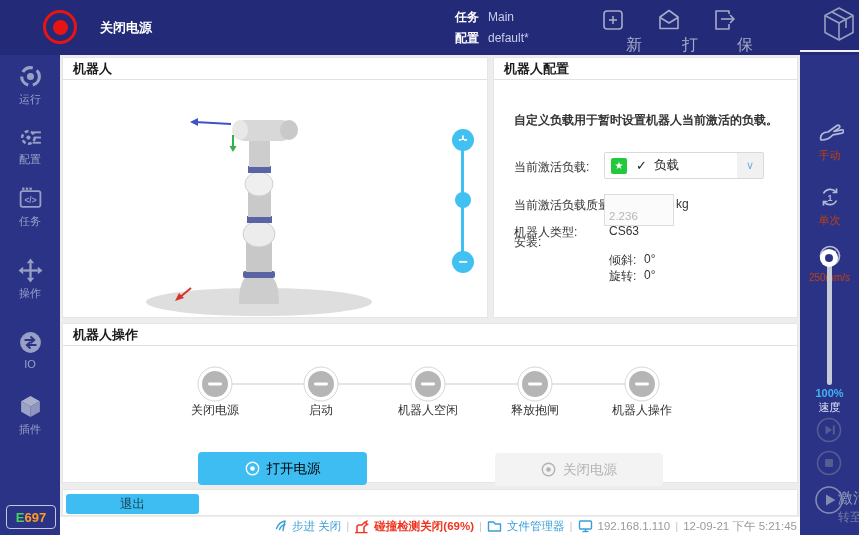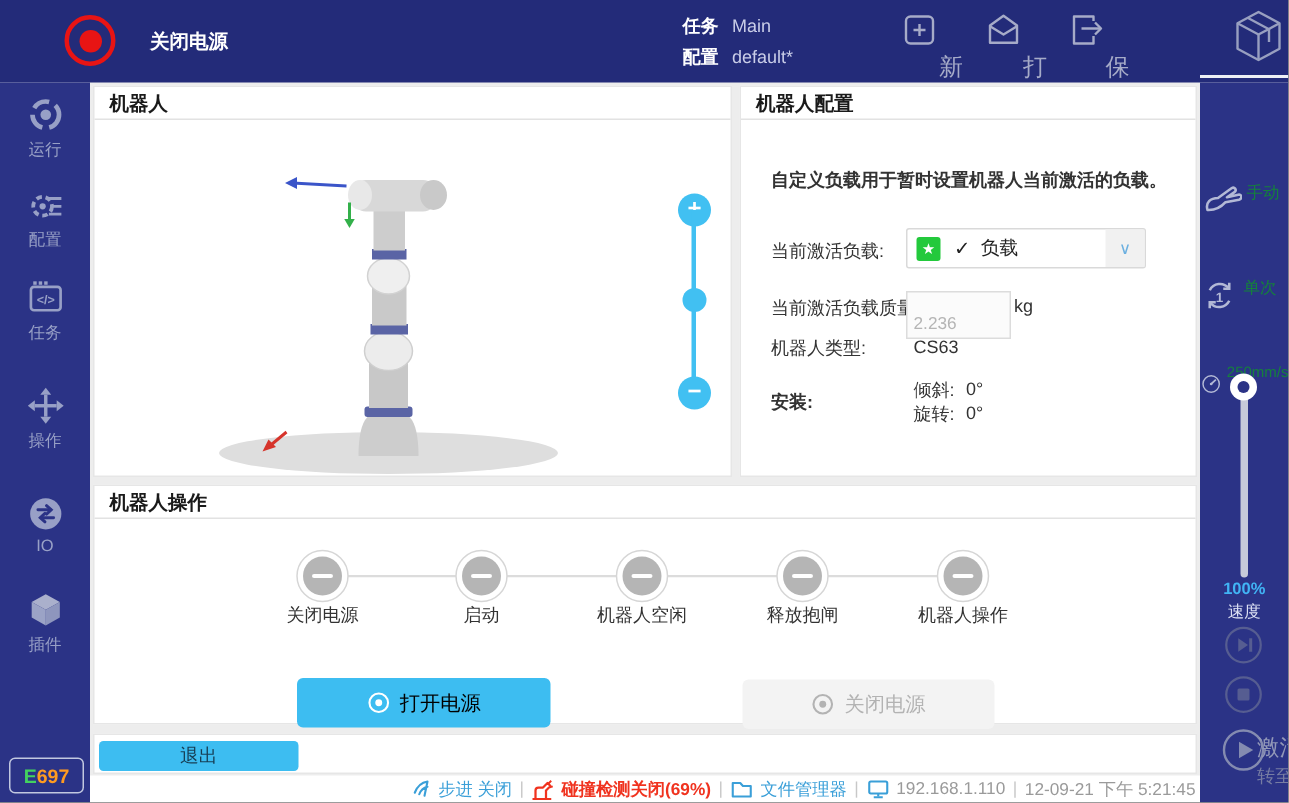--- a/index.html
+++ b/index.html
@@ -23,21 +23,21 @@
   .rsep{position:absolute;left:800px;top:50px;width:59px;height:2px;background:#eef0f6;}
   
   .lbar{position:absolute;left:0;top:55px;width:60px;height:480px;background:#2b3386;}
   .nav{position:absolute;left:0;width:60px;display:flex;flex-direction:column;align-items:center;gap:3px;color:#98a0c6;}
   .nav .nlabel{font-size:11px;}
   .ebadge{position:absolute;left:6px;top:450px;width:48px;height:22px;border:1px solid #c2c8e0;border-radius:4px;
           display:flex;align-items:center;justify-content:center;font-size:13px;font-weight:bold;}
   .ebadge .e{color:#43d15f;} .ebadge .n{color:#ff9b21;}
   
   .rbar{position:absolute;left:800px;top:55px;width:59px;height:480px;background:#2b3386;}
-  .rnav{position:absolute;left:800px;width:59px;display:flex;flex-direction:row;gap:3px;color:#15803d;}
+  .rnav{position:absolute;left:800px;width:59px;display:flex;flex-direction:column;align-items:center;gap:3px;color:#c2410c;}
   .rnav .nlabel{font-size:11px;}
   .sl-handle{position:absolute;left:820px;top:249px;width:18px;height:18px;border-radius:50%;background:#fff;
              display:flex;align-items:center;justify-content:center;}
   .sl-handle i{width:8px;height:8px;border-radius:50%;background:#2b3386;display:block;}
   .sl-track{position:absolute;left:827px;top:258px;width:5px;height:127px;background:#c6cad9;border-radius:3px;}
   .spd1{position:absolute;left:800px;top:387px;width:59px;text-align:center;color:#41b4f4;font-size:11px;font-weight:bold;}
   .spd2{position:absolute;left:800px;top:400px;width:59px;text-align:center;color:#dfe3f5;font-size:11px;}
   .tbtn{position:absolute;}
   .ovl1{position:absolute;left:838px;top:489px;font-size:15px;color:#9298b8;white-space:nowrap;}
   .ovl2{position:absolute;left:838px;top:509px;font-size:12px;color:#777da3;white-space:nowrap;}
@@ -305,21 +305,21 @@
       <span class="chev">∨</span>
     </div>
 
     <div class="cfglab" style="left:20px;top:139px;">当前激活负载质量:</div>
     <input class="massin" disabled="" value="2.236" style="">
     <div class="cfglab" style="left:182px;top:139px;color:#333;">kg</div>
 
     <div class="cfglab" style="left:20px;top:166px;">机器人类型:</div>
     <div class="cfglab" style="left:115px;top:166px;">CS63</div>
 
-    <div class="cfglab" style="left:20px;top:202px;font-weight:bold;">安装:</div>
+    <div class="cfglab" style="left:20px;top:176px;">安装:</div>
     <div class="cfglab" style="left:115px;top:194px;">倾斜:</div>
     <div class="cfglab" style="left:150px;top:194px;">0°</div>
     <div class="cfglab" style="left:115px;top:210px;">旋转:</div>
     <div class="cfglab" style="left:150px;top:210px;">0°</div>
   </div>
 
   <div class="card" style="left:62px;top:323px;width:736px;height:160px;">
     <div class="ctitle">机器人操作</div>
     <svg width="734" height="100" viewBox="0 0 734 100" style="display:block;position:absolute;left:0;top:20px;">
       <g stroke="#dcdcdc" stroke-width="1.5">

